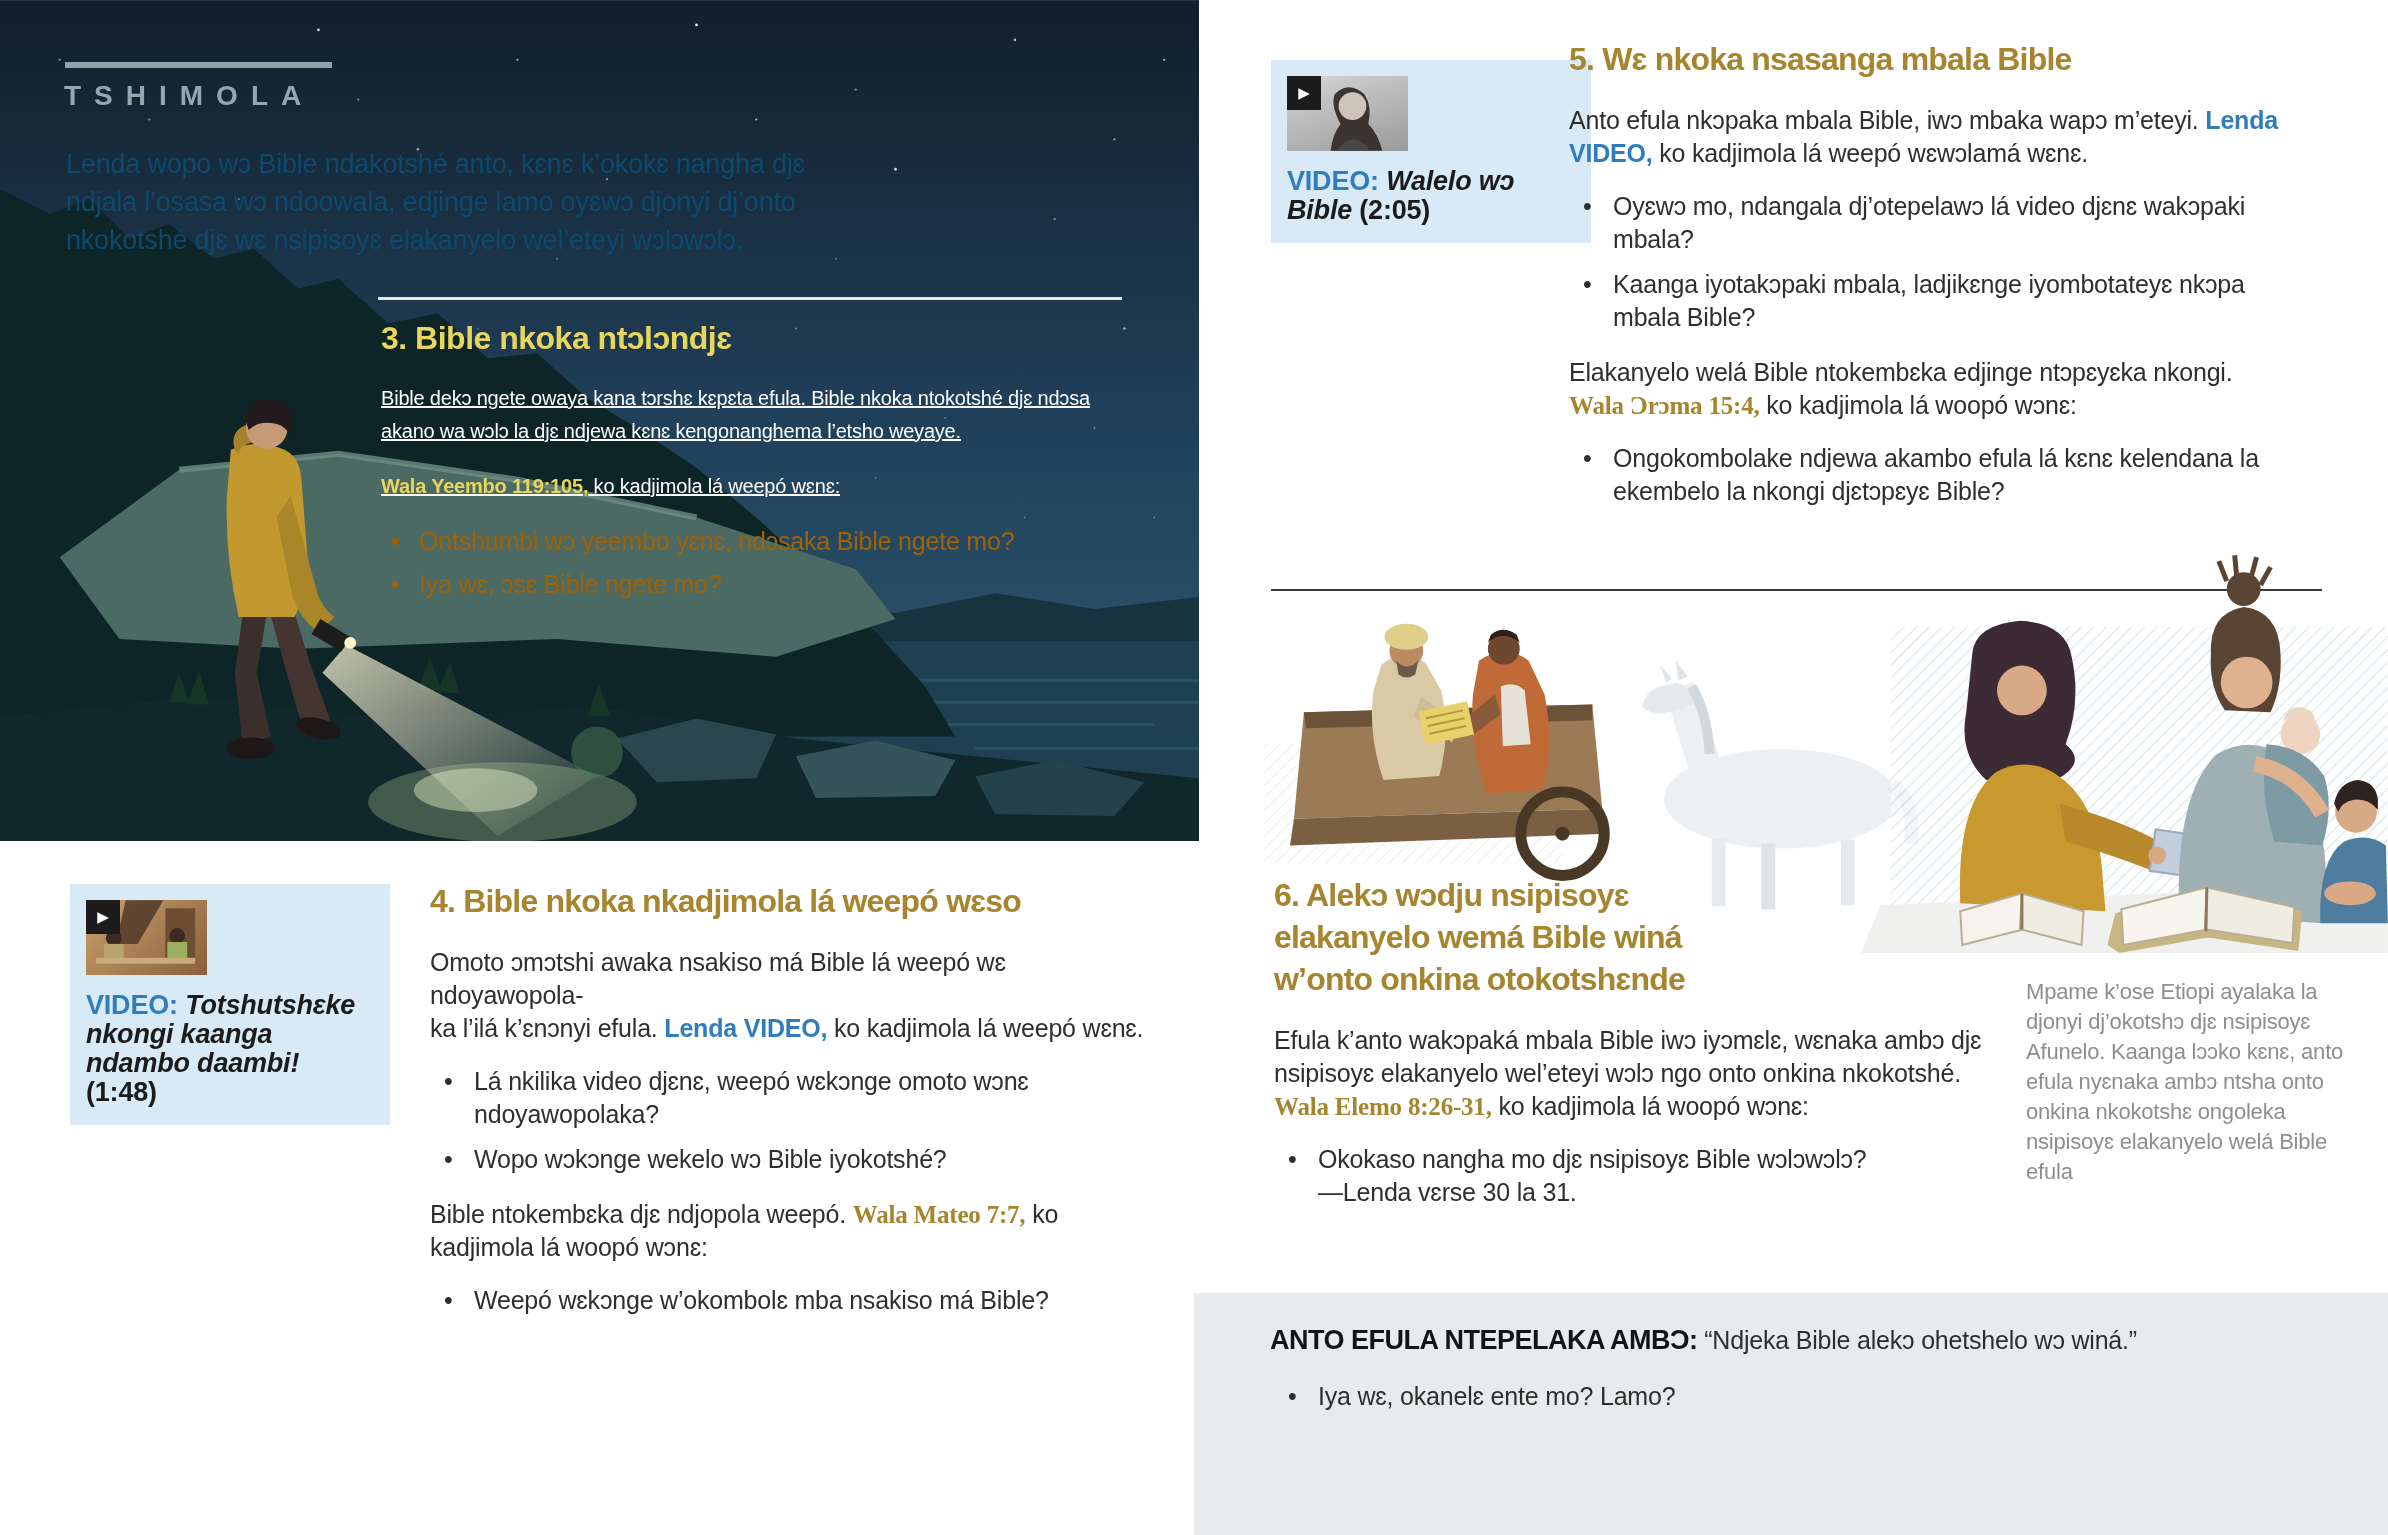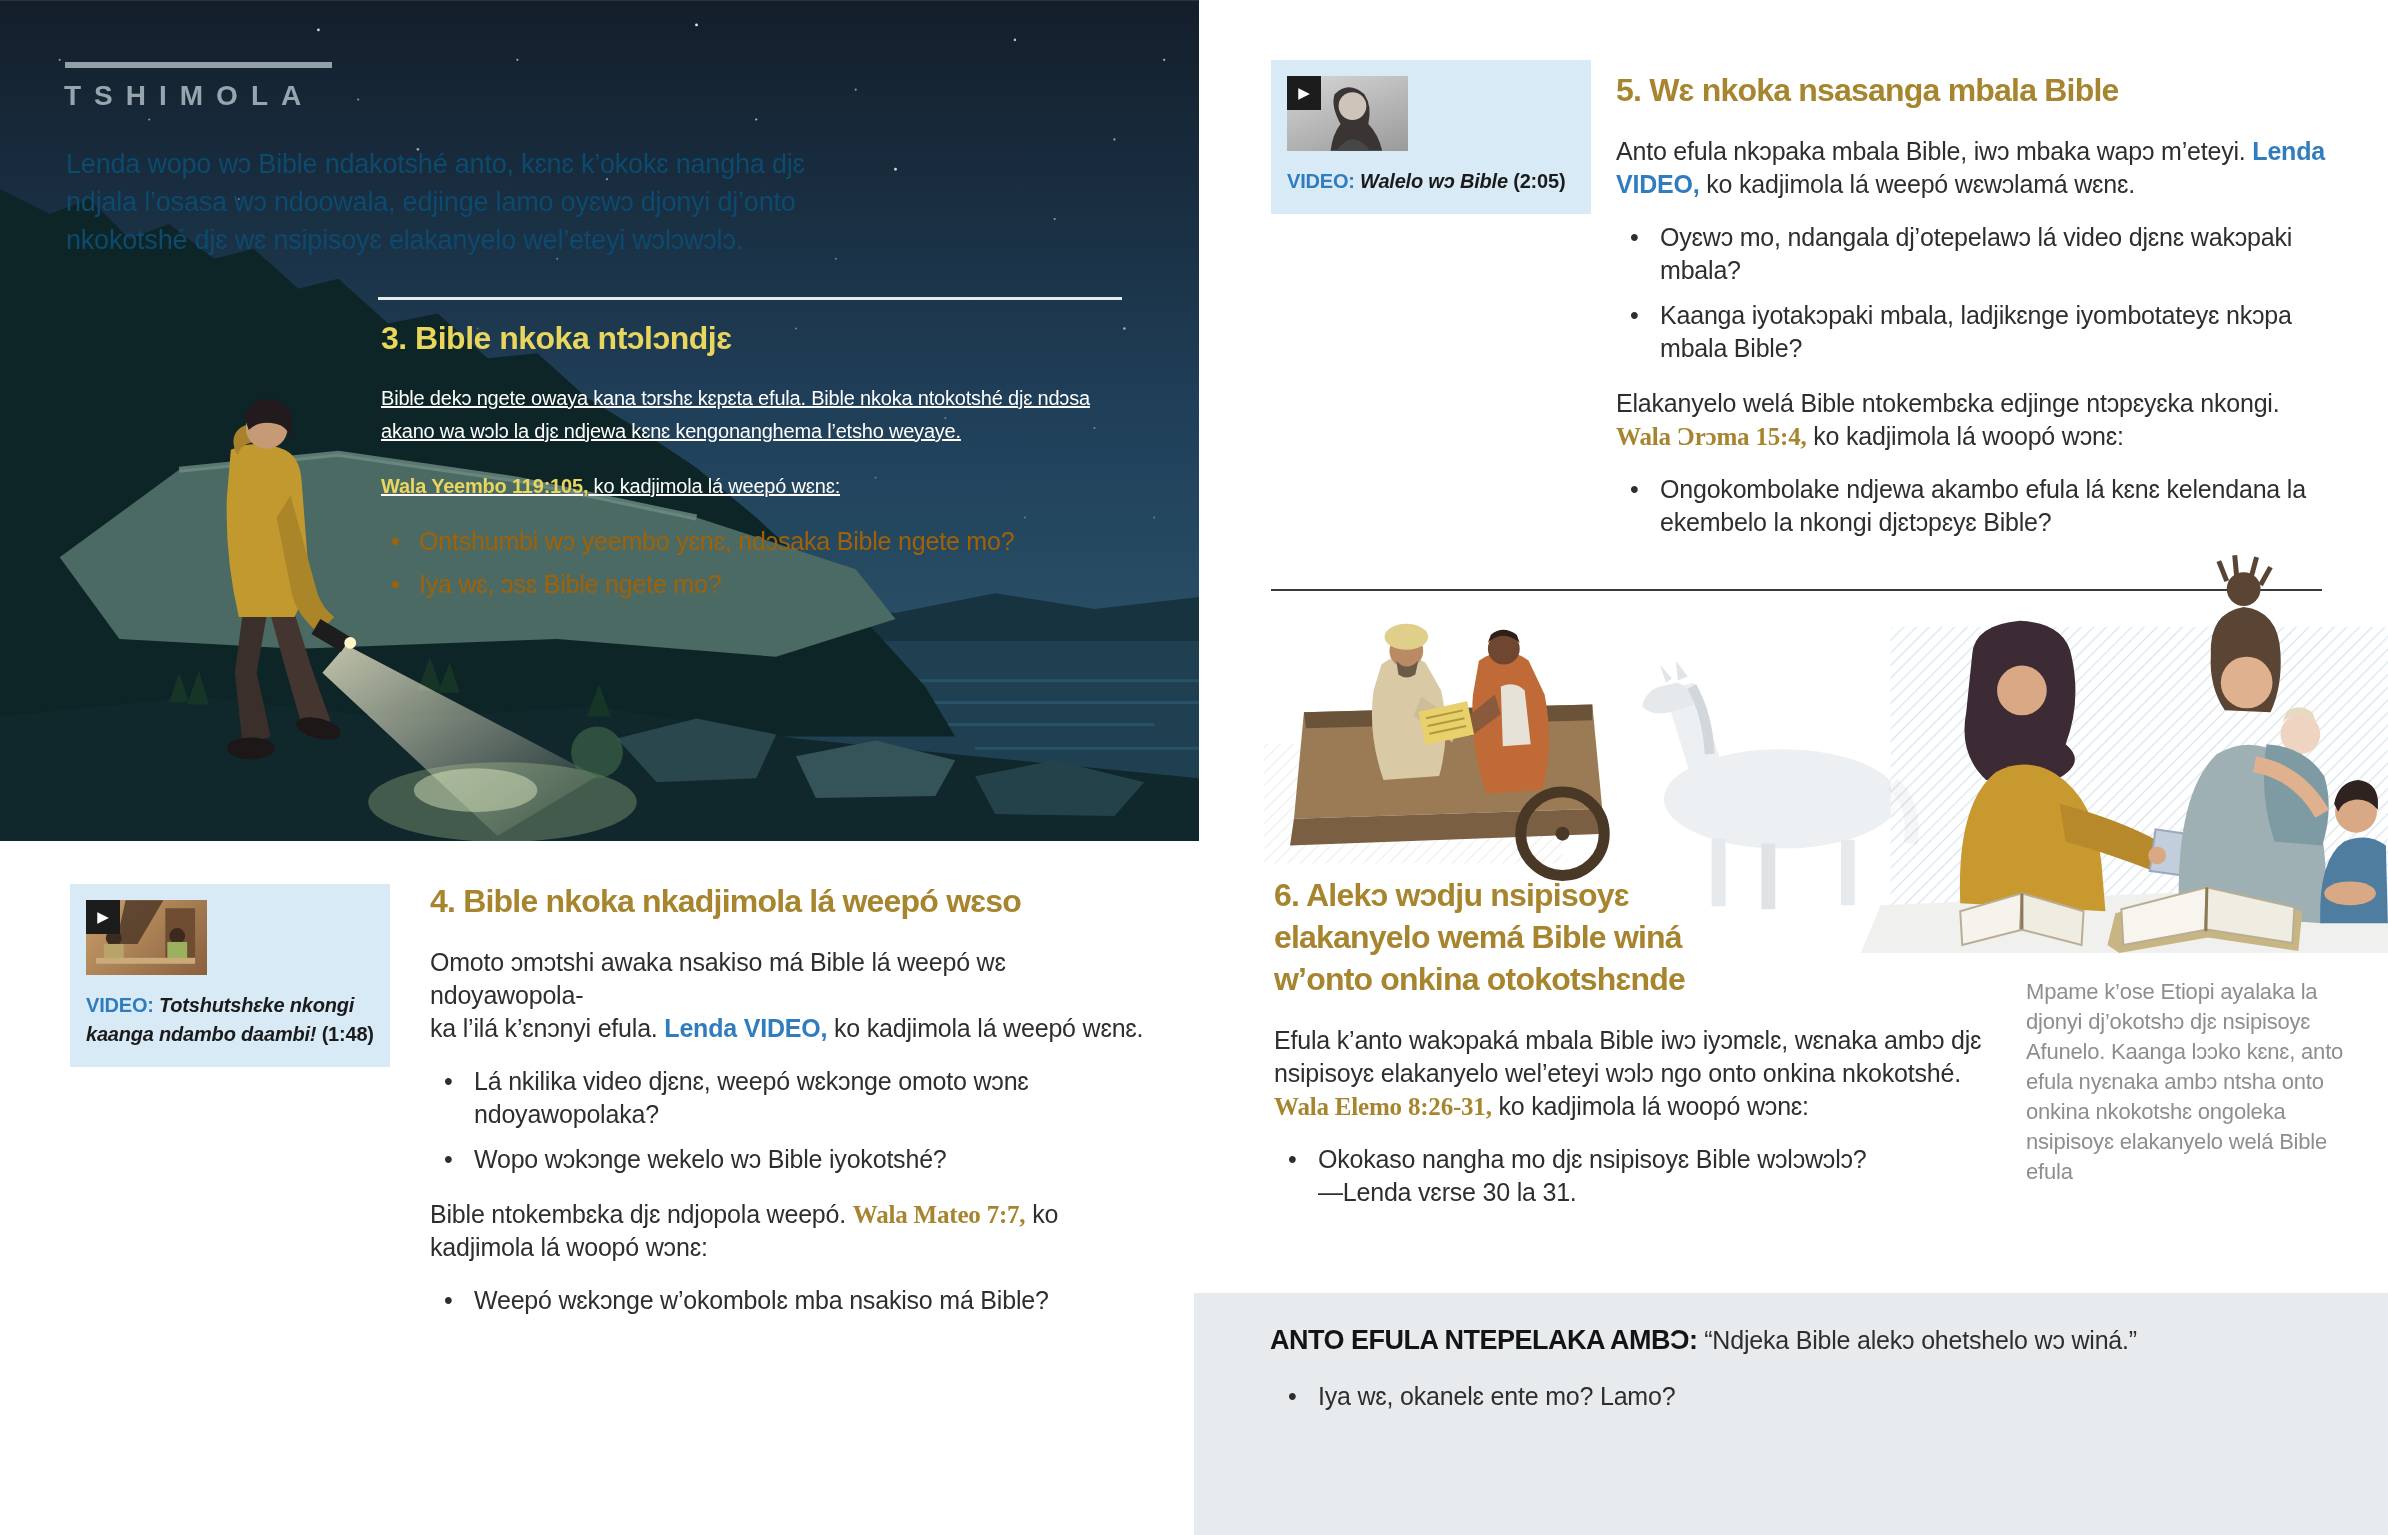--- a/index.html
+++ b/index.html
@@ -22,40 +22,40 @@
   ul.blist li{position:relative;padding-left:38px;margin-bottom:10px;font-size:25px;line-height:33px;}
   ul.blist li::before{content:"•";position:absolute;left:10px;top:0;}
   .s3 ul.blist li{color:#a16207;}
 
   
   .vcard{width:320px;background:#d9eaf7;}
   .vcard .inner{padding:16px 16px 18px 16px;}
   .thumb{position:relative;width:121px;height:75px;background:#888;}
   .playbtn{position:absolute;left:0;top:0;width:34px;height:34px;background:#1c1c1c;color:#fff;
            font-size:15px;line-height:34px;text-align:center;}
-  .vcap{margin-top:16px;font-size:20px;line-height:29px;color:#1b1b1b;}
+  .vcap{margin-top:16px;font-size:27px;line-height:29px;color:#1b1b1b;}
   .vlab{color:#2f7cbe;font-weight:bold;}
   .vtitle{font-weight:bold;font-style:italic;}
   .vdur{font-weight:bold;}
 
   
   .section h2{margin:0 0 24px 0;font-size:32px;line-height:42px;font-weight:bold;color:#a7852e;letter-spacing:-0.8px;white-space:nowrap;}
   .section h2.wrap3{white-space:pre-line;}
   .section p{margin:0 0 20px 0;font-size:25px;line-height:33px;color:#2e2e2c;}
   .section ul.blist{margin:4px 0 22px 0;}
   .section ul.blist li{color:#2e2e2c;padding-left:44px;margin-bottom:12px;}
   .section ul.blist li::before{left:14px;}
   .pre{white-space:pre-line;}
   .blue-link{color:#2f7cbe;font-weight:bold;}
   .gold-ref{color:#a7852e;font-weight:bold;font-family:Liberation Serif, serif;}
 
   .s4{left:430px;top:880px;width:722px;}
   .v1{left:70px;top:884px;}
   .v2{left:1271px;top:60px;}
-  .s5{left:1616px;top:38px;width:714px;margin-top:31px;}
+  .s5{left:1569px;top:38px;width:714px;}
 
   .divider{left:1271px;top:589px;width:1051px;height:2px;background:#3a3a3a;}
   .illus{left:1264px;top:595px;width:1124px;height:358px;}
   .illus svg{overflow:visible;display:block;}
 
   .s6{left:1274px;top:874px;width:708px;}
   .side-cap{left:2026px;top:977px;width:346px;font-size:22px;line-height:30px;color:#8e8e8e;}
 
   .review{left:1194px;top:1293px;width:1194px;height:243px;background:#e8ebee;}
   .review .inner{padding:32px 60px 0 76px;}

